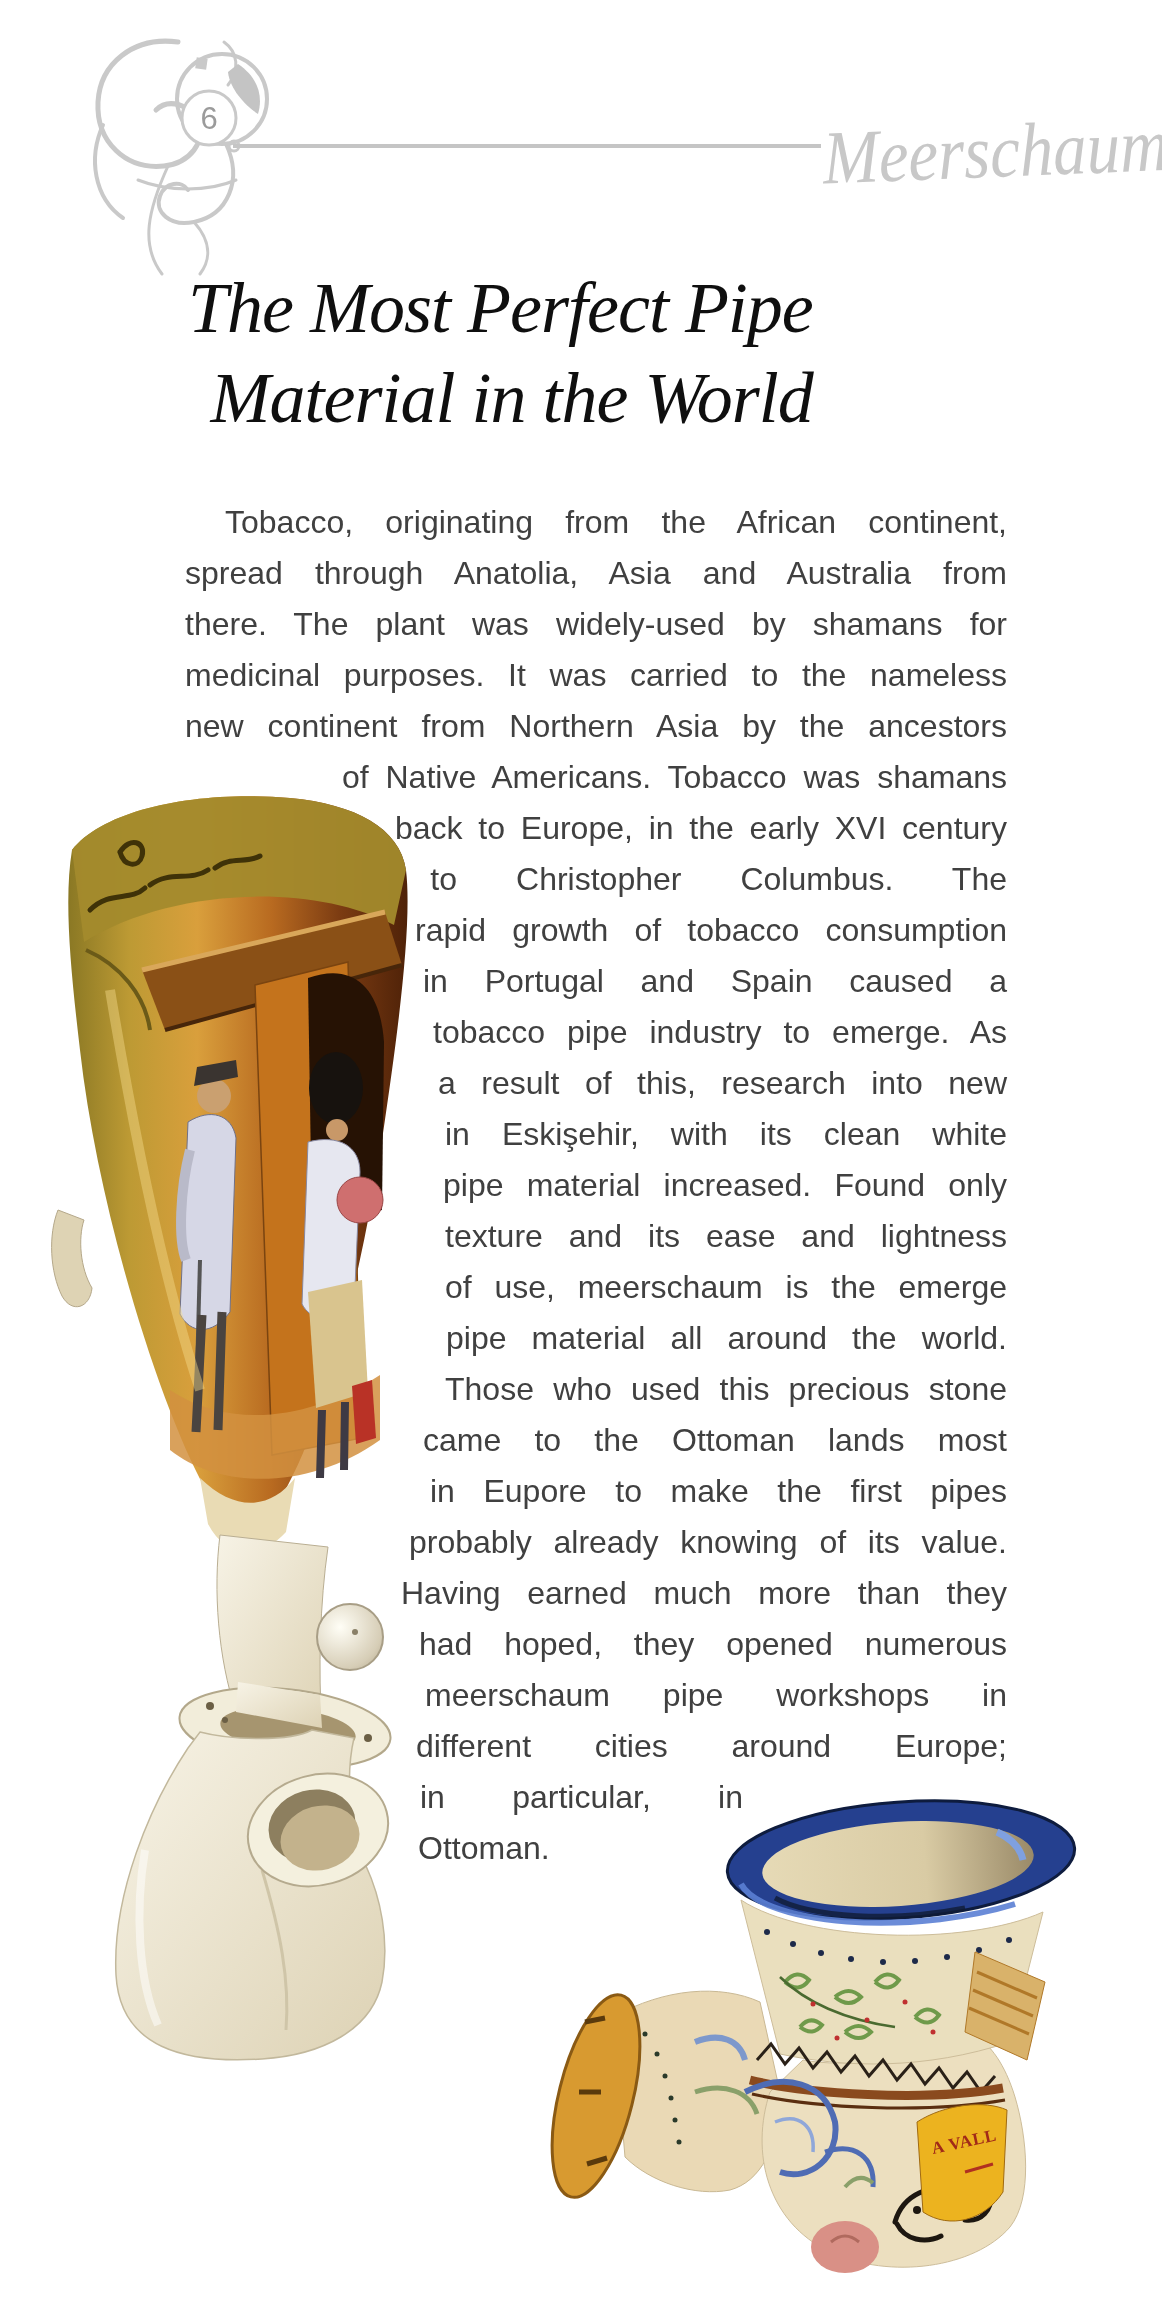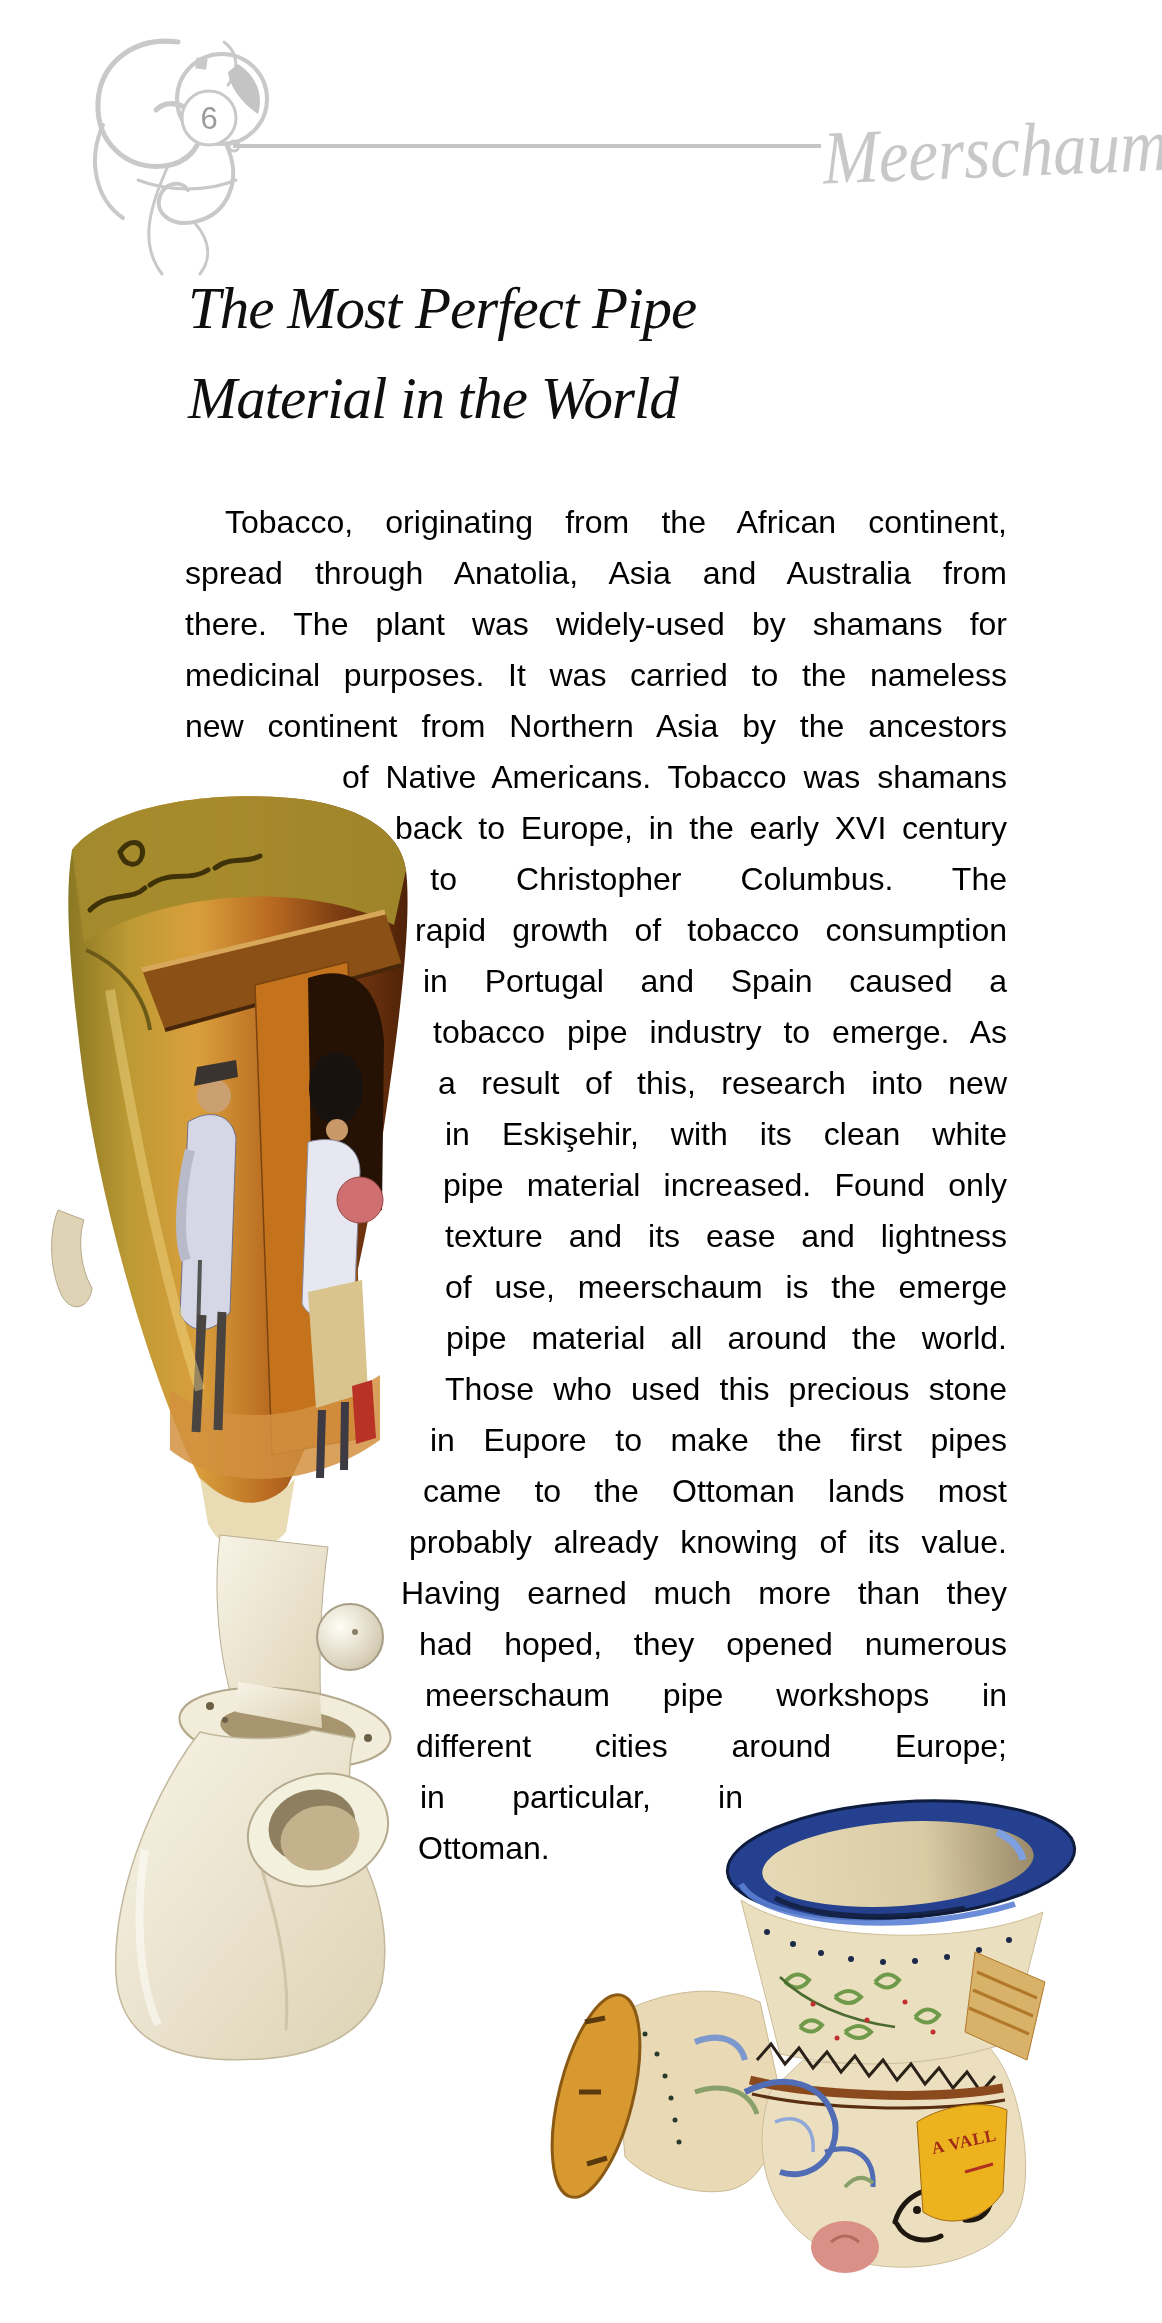--- a/index.html
+++ b/index.html
@@ -6,26 +6,26 @@
   .page{position:relative;width:1162px;height:2323px;background:#ffffff;overflow:hidden;
         font-family:"Liberation Sans",sans-serif;}
   
   .ornament{position:absolute;left:78px;top:30px;width:200px;height:250px;}
   .header-rule{position:absolute;left:233px;top:144px;width:588px;height:4px;background:#c5c5c5;}
   .running-title{position:absolute;left:800px;top:108px;width:380px;text-align:center;
         font-family:"Liberation Serif",serif;font-style:italic;font-size:76px;line-height:86px;
         color:#c8c8c8;transform:scaleX(.88) rotate(-2deg);transform-origin:50% 50%;white-space:nowrap;}
   
   .title{position:absolute;left:188px;top:263px;margin:0;font-family:"Liberation Serif",serif;
-        font-style:italic;font-weight:normal;font-size:59px;line-height:90px;color:#0f0f0f;
-        letter-spacing:-1px;}
+        font-style:italic;font-weight:normal;font-size:72px;line-height:90px;color:#0f0f0f;
+        letter-spacing:-1px;text-align:right;}
   .title span{display:block;white-space:nowrap;}
   
   .article{position:absolute;left:185px;top:497px;width:822px;font-size:32px;line-height:51px;
-        color:#000000;}
+        color:#404040;}
   .ln{text-align:justify;text-align-last:justify;-moz-text-align-last:justify;}
   .ln.end{text-align-last:left;-moz-text-align-last:left;}
   
   .pipe-left{position:absolute;left:50px;top:790px;width:380px;height:1285px;}
   .pipe-right{position:absolute;left:545px;top:1792px;width:540px;height:515px;}
 </style>
 </head>
 <body>
 
 <div class="page">
@@ -69,22 +69,22 @@
     <div class="ln" style="margin-left:230px">rapid growth of tobacco consumption</div>
     <div class="ln" style="margin-left:238px">in Portugal and Spain caused a</div>
     <div class="ln" style="margin-left:248px">tobacco pipe industry to emerge. As</div>
     <div class="ln" style="margin-left:253px">a result of this, research into new</div>
     <div class="ln" style="margin-left:260px">in Eskişehir, with its clean white</div>
     <div class="ln" style="margin-left:258px">pipe material increased. Found only</div>
     <div class="ln" style="margin-left:260px">texture and its ease and lightness</div>
     <div class="ln" style="margin-left:260px">of use, meerschaum is the emerge</div>
     <div class="ln" style="margin-left:261px">pipe material all around the world.</div>
     <div class="ln" style="margin-left:260px">Those who used this precious stone</div>
+    <div class="ln" style="margin-left:238px">came to the Ottoman lands most</div>
     <div class="ln" style="margin-left:245px">in Eupore to make the first pipes</div>
-    <div class="ln" style="margin-left:238px">came to the Ottoman lands most</div>
     <div class="ln" style="margin-left:224px">probably already knowing of its value.</div>
     <div class="ln" style="margin-left:216px">Having earned much more than they</div>
     <div class="ln" style="margin-left:234px">had hoped, they opened numerous</div>
     <div class="ln" style="margin-left:240px">meerschaum pipe workshops in</div>
     <div class="ln" style="margin-left:231px">different cities around Europe;</div>
     <div class="ln" style="margin-left:235px;margin-right:264px">in particular, in</div>
     <div class="ln end" style="margin-left:233px">Ottoman.</div>
   </div>
 
   <svg class="pipe-left" viewBox="0 0 380 1285">

